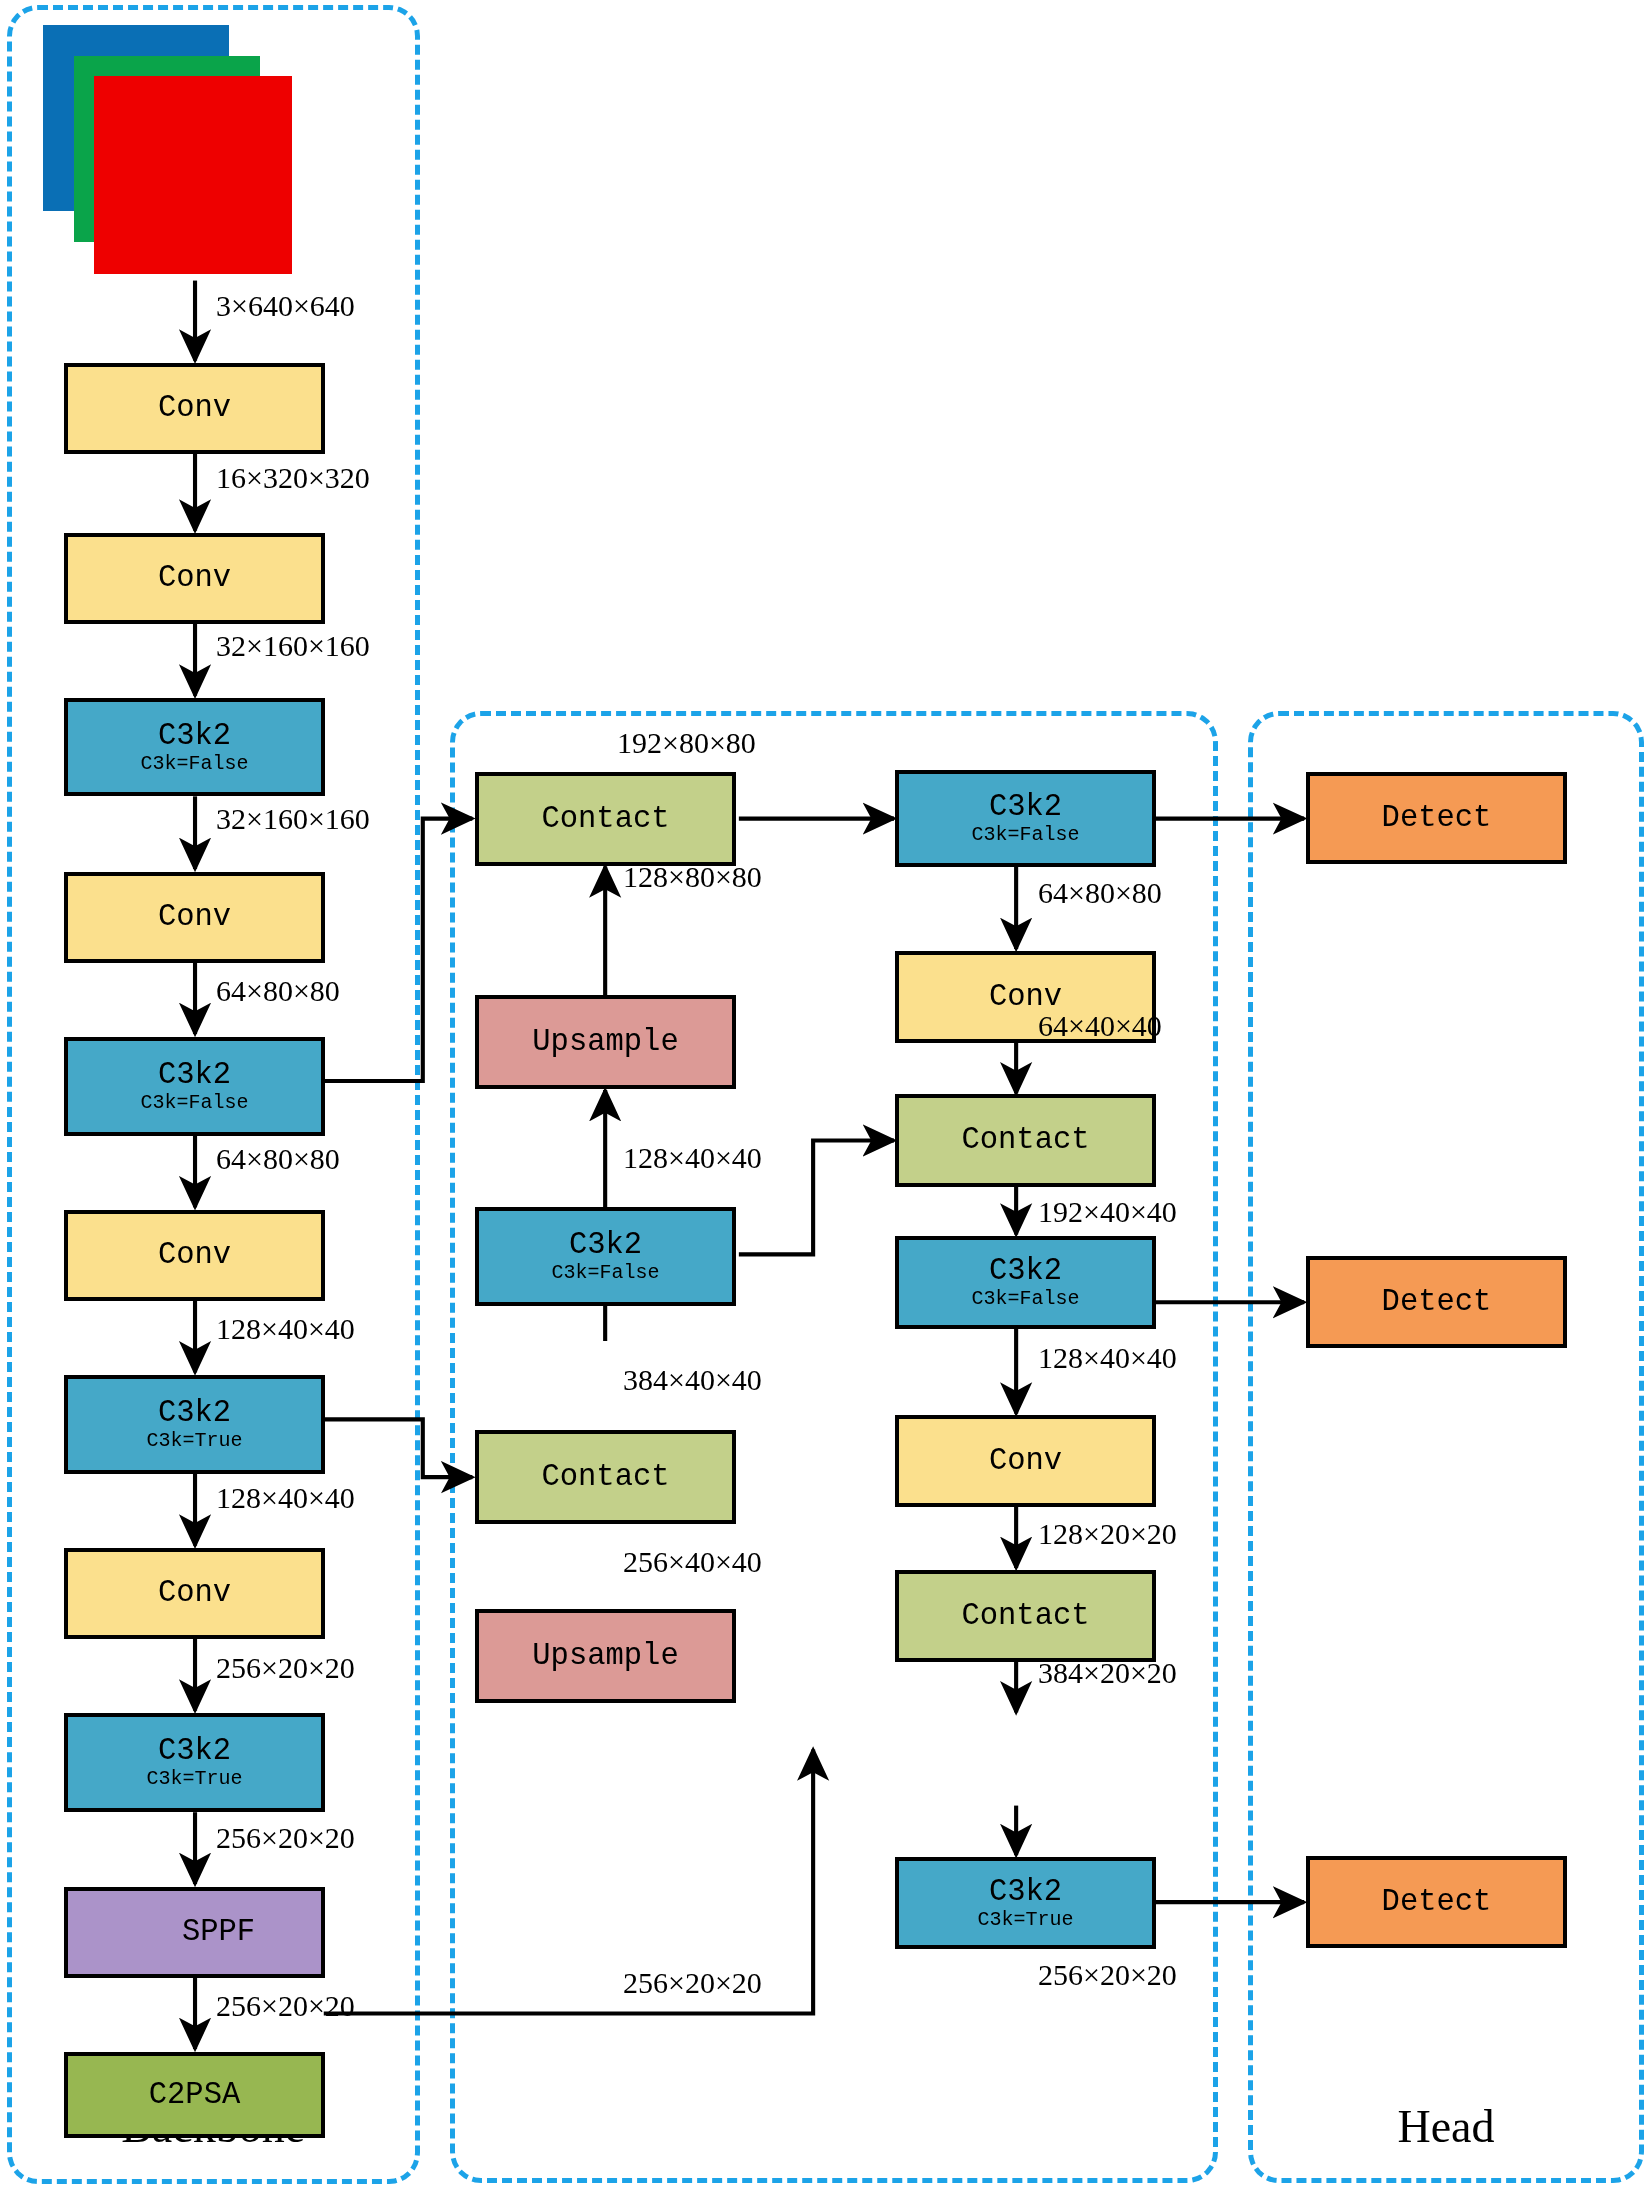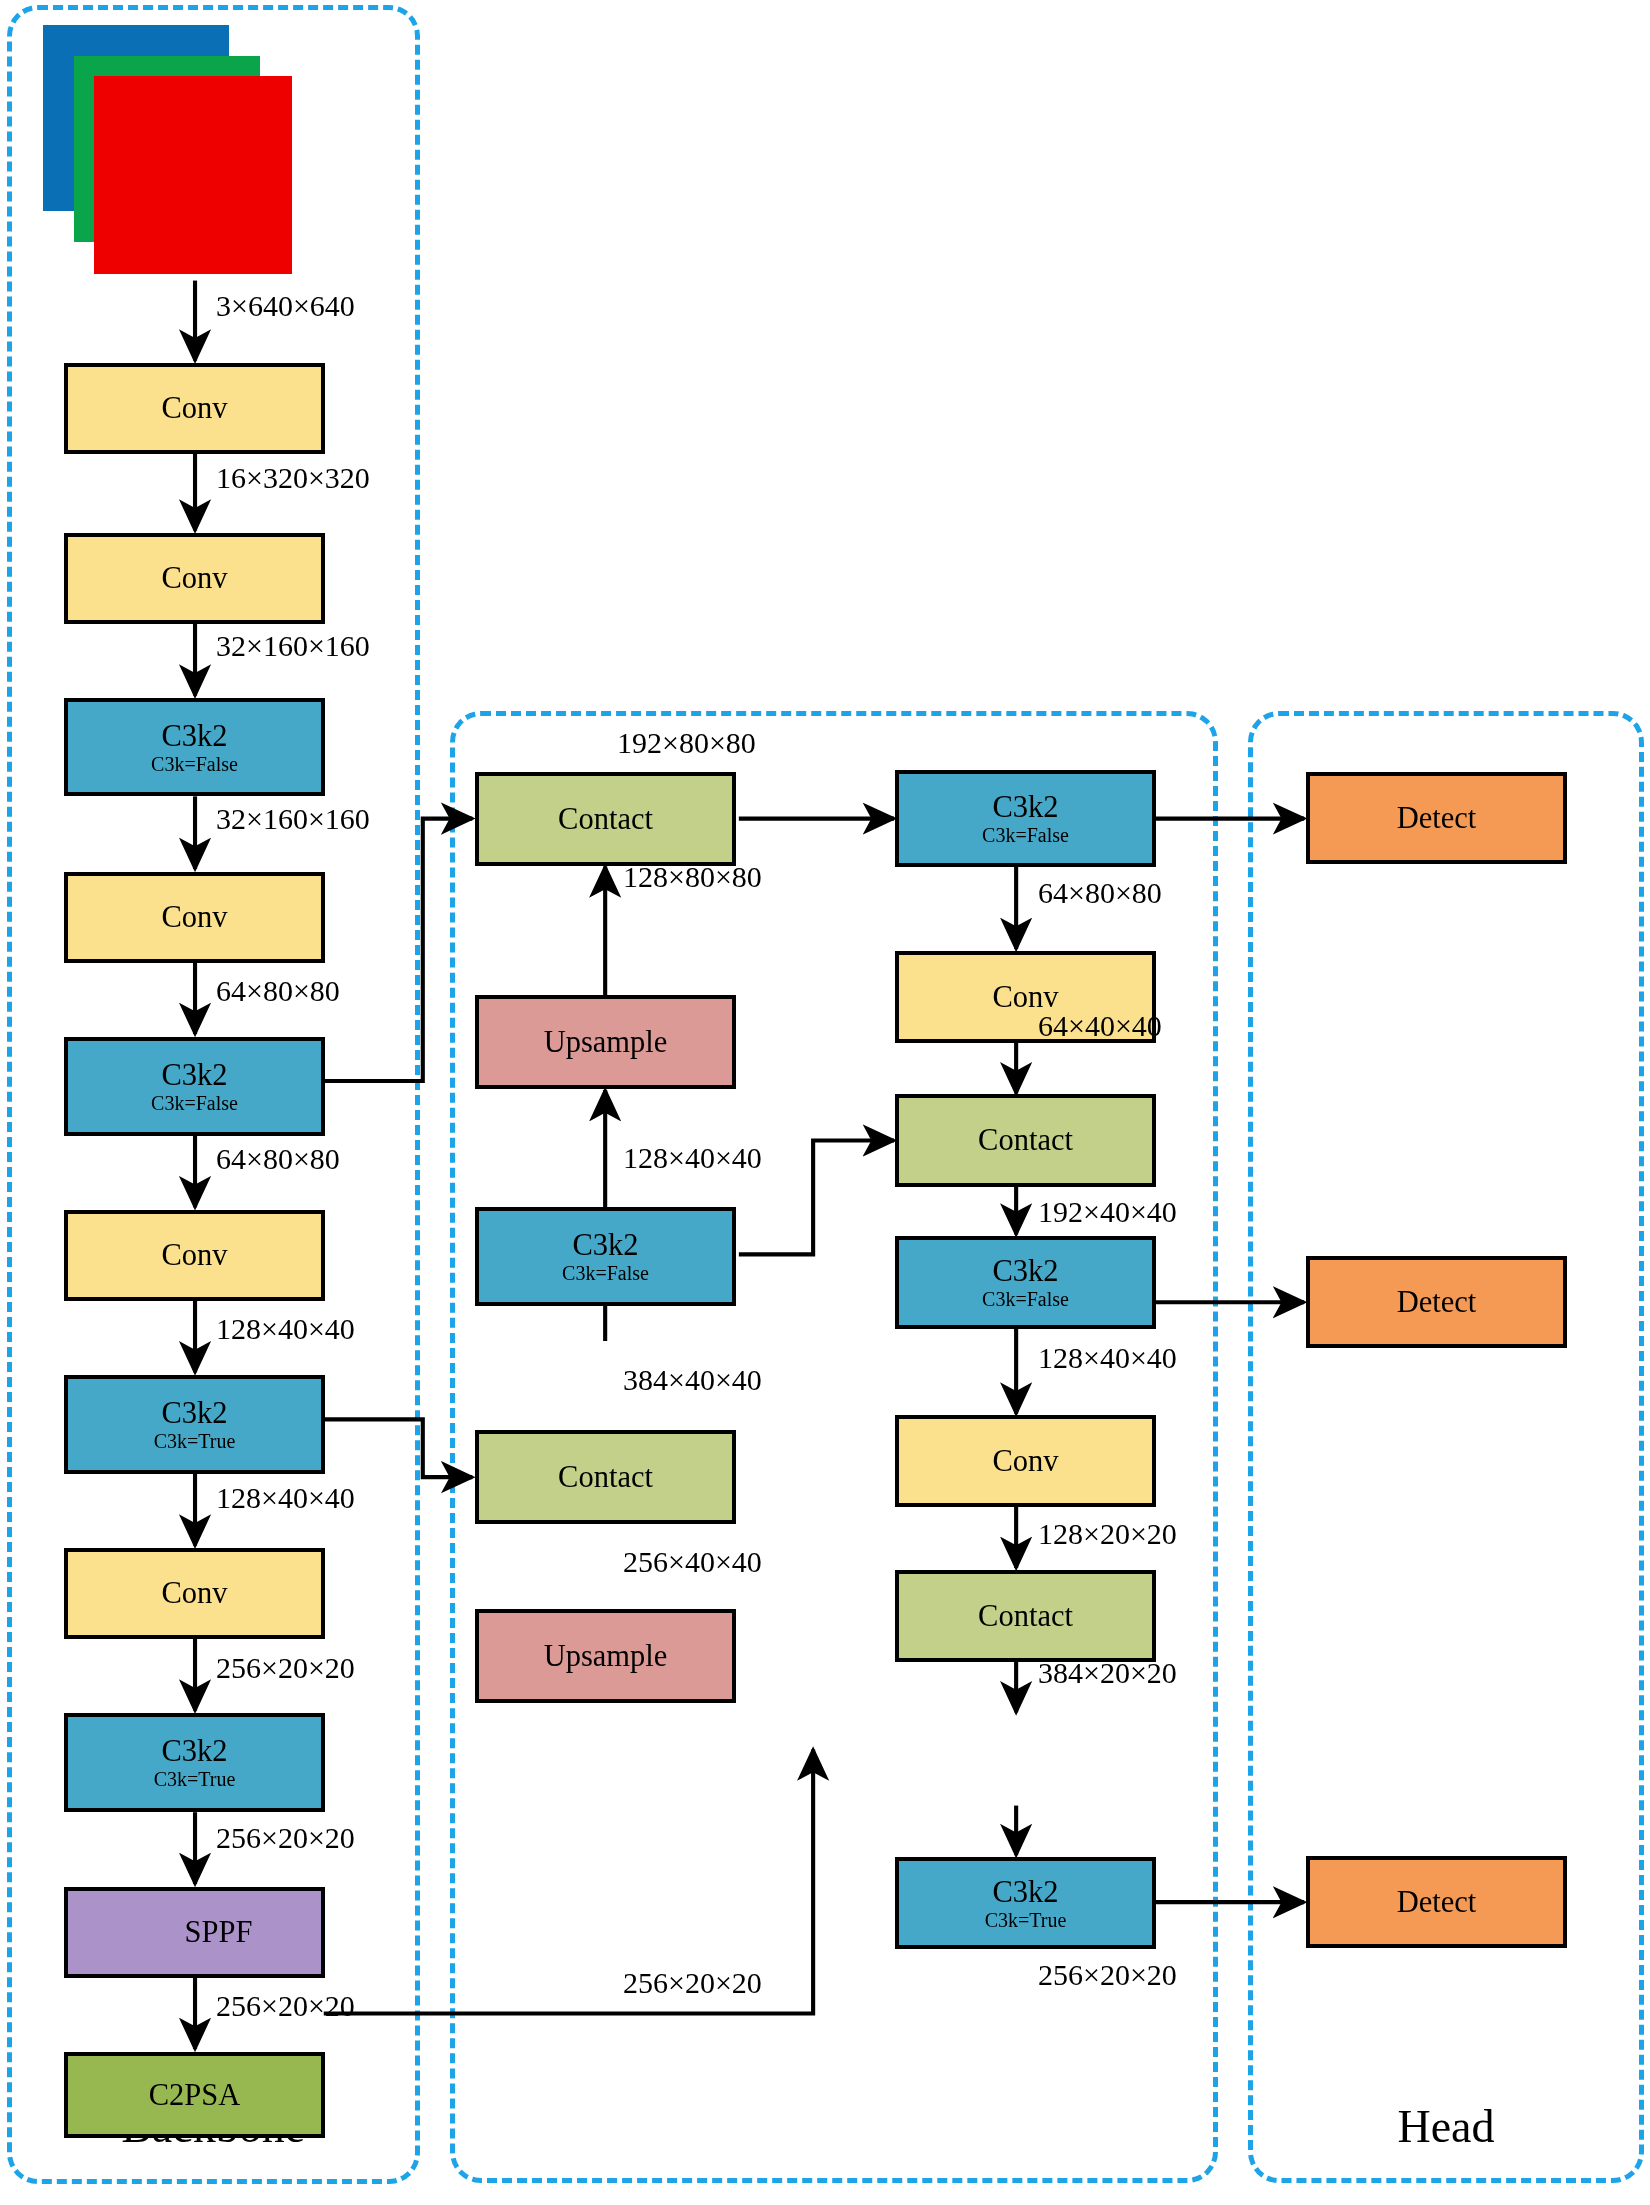--- a/index.html
+++ b/index.html
@@ -29,21 +29,21 @@
     box-sizing:border-box;
     border:4.1px solid #000;
     display:flex;
     flex-direction:column;
     align-items:center;
     justify-content:center;
     color:#000;
     font-size:30.5px;
     line-height:1.12;
     text-align:center;
-    font-family:Liberation Serif, serif;
+    font-family:Liberation Mono, monospace;
     white-space:nowrap;
   }
   .node .l2{font-size:20px;}
 
   
   .elabel{
     position:absolute;
     font-size:30px;
     color:#000;
     white-space:nowrap;

